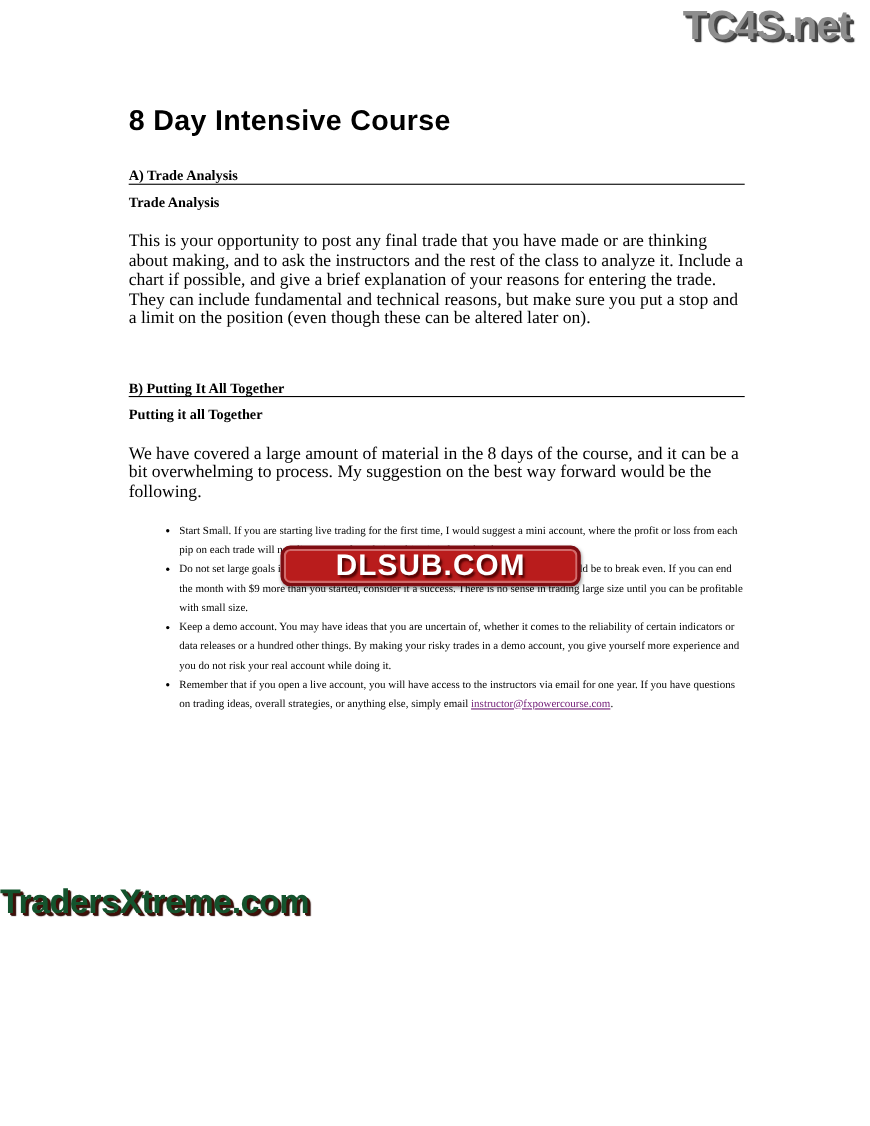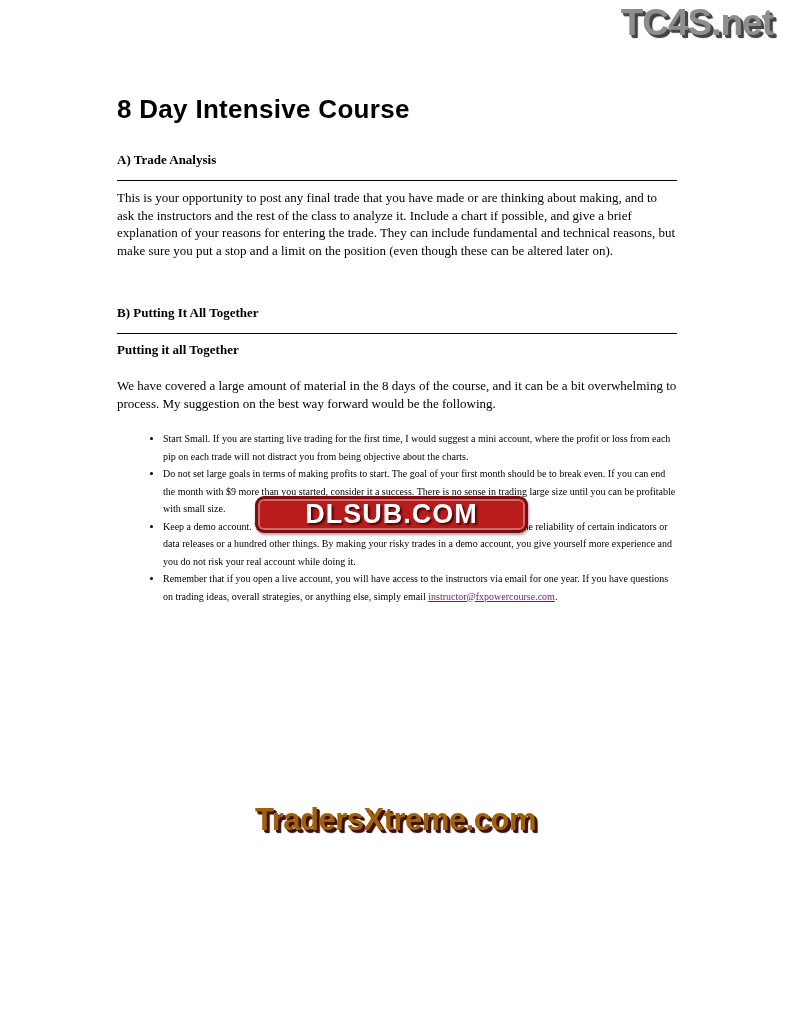--- a/index.html
+++ b/index.html
@@ -54,36 +54,35 @@
     font-weight: bold;
     line-height: 22px;
     margin: 0 0 30px 0;
   }
 
   .section-header {
     font-size: 13px;
     font-weight: bold;
     line-height: 15px;
     border-bottom: 1px solid #000000;
-    padding-bottom: 13px;
     margin: 0 0 8px 0;
   }
   .section-header.b {
     margin-top: 46px;
   }
 
   .subheading {
     font-size: 13px;
     font-weight: bold;
     line-height: 15px;
     margin: 0 0 20px 0;
   }
 
   .body {
-    font-size: 13px;
+    font-size: 16px;
     line-height: 17.5px;
     margin: 0;
   }
 
   .bullets {
     margin: 18px 0 0 0;
     padding: 0 0 0 46px;
     list-style-type: disc;
   }
   .bullets li {
@@ -121,43 +120,44 @@
     color: #ffffff;
     text-shadow: 2px 2px 2px rgba(70,0,0,0.9);
   }
 
   
   .bottom-logo {
     position: absolute;
     left: 0;
     right: 0;
     bottom: 10px;
-    text-align: center;
+    text-align: left;
     font-family: "Liberation Sans", sans-serif;
     font-weight: bold;
     font-size: 31px;
     letter-spacing: -0.5px;
-    color: #a16207;
+    color: #14532d;
     text-shadow: 2px 2px 0 #401008, 3px 3px 1px #2a0a05;
   }
 </style>
 </head>
 <body>
 
 <div class="page">
 
   <div class="top-logo">TC4S.net</div>
 
   <div class="content">
 
     <h1 class="title">8 Day Intensive Course</h1>
 
 
     <div class="section-header">A) Trade Analysis</div>
 
+    <div class="subheading">Trade Analysis</div>
 
     <p class="body">This is your opportunity to post any final trade that you have made or are thinking about making, and to ask the instructors and the rest of the class to analyze it. Include a chart if possible, and give a brief explanation of your reasons for entering the trade. They can include fundamental and technical reasons, but make sure you put a stop and a limit on the position (even though these can be altered later on).</p>
 
     <div class="section-header b">B) Putting It All Together</div>
 
     <div class="subheading">Putting it all Together</div>
 
     <p class="body">We have covered a large amount of material in the 8 days of the course, and it can be a bit overwhelming to process. My suggestion on the best way forward would be the following.</p>
 
     <ul class="bullets">

